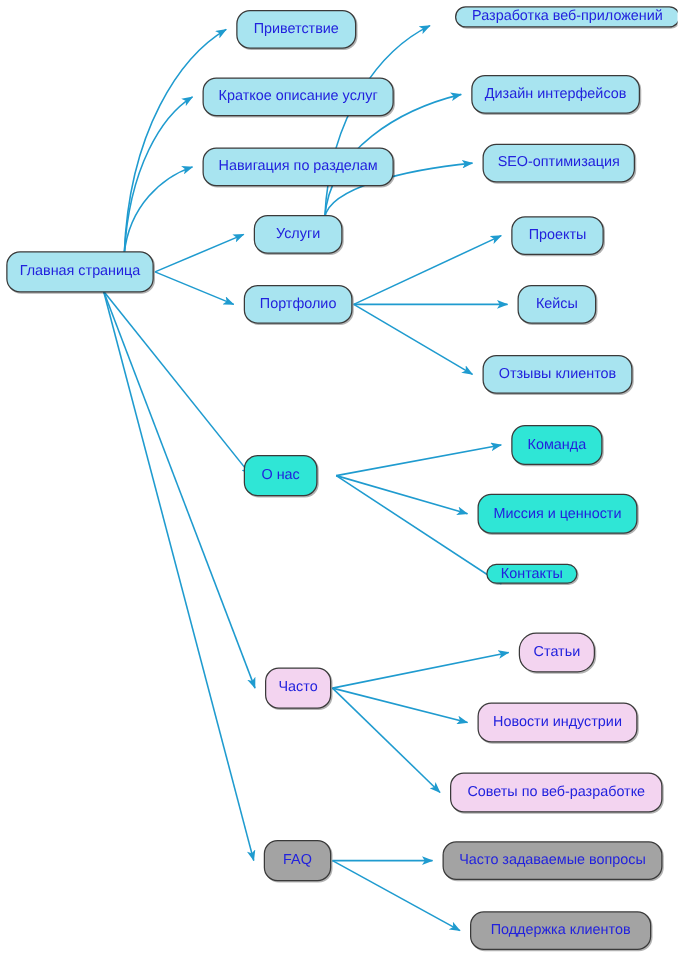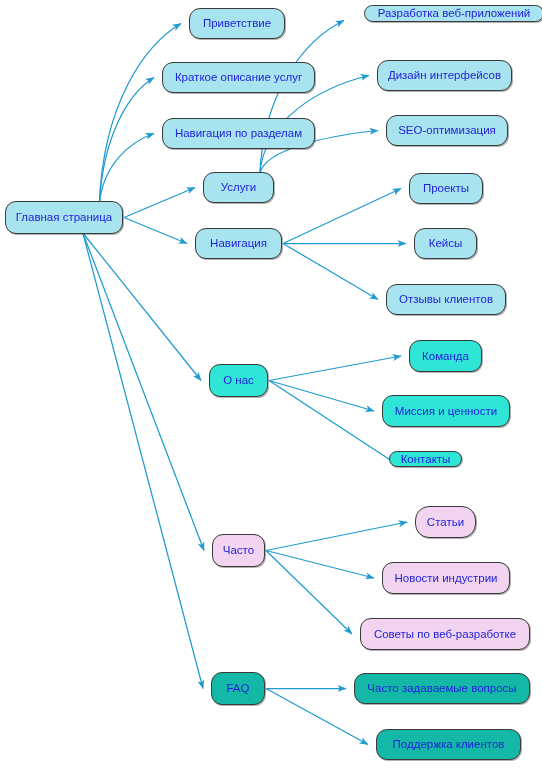--- a/index.html
+++ b/index.html
@@ -9,21 +9,21 @@
   #edges{position:absolute;left:0;top:0;width:542px;height:768px;}
   .node{position:absolute;box-sizing:border-box;
         display:flex;align-items:center;justify-content:center;
         border:1.6px solid #3a3a3a;border-radius:11px;
         color:#2222dd;font-size:11.5px;line-height:1.1;
         white-space:nowrap;text-align:center;
         box-shadow:1px 1px 0 rgba(0,0,0,.30);}
   .n-root,.n-blue{background:#a8e4f0;}
   .n-cyan{background:#2fe6d6;}
   .n-pink{background:#f3d4f0;}
-  .n-green{background:#14b8a6;}
+  .n-green{background:#a3a3a3;}
 </style>
 </head>
 <body>
 
 <div id="stage">
   <svg id="edges" viewBox="0 0 542 768" xmlns="http://www.w3.org/2000/svg">
     <defs>
       <marker id="arrow" markerWidth="9" markerHeight="7" refX="8.4" refY="3.5" orient="auto" markerUnits="userSpaceOnUse">
         <path d="M0,0 L9,3.5 L0,7 L2.2,3.5 Z" fill="#1f9bcf"></path>
       </marker>
@@ -55,25 +55,25 @@
   </svg>
   <div id="node-layer">
       <div class="node n-blue n-root" style="left: 5px; top: 201px; width: 118px; height: 33px;">Главная страница</div>
       <div class="node n-blue" style="left: 189px; top: 8px; width: 96px; height: 31px;">Приветствие</div>
       <div class="node n-blue" style="left: 162px; top: 62px; width: 153px; height: 31px;">Краткое описание услуг</div>
       <div class="node n-blue" style="left: 162px; top: 118px; width: 153px; height: 31px;">Навигация по разделам</div>
       <div class="node n-blue" style="left: 203px; top: 172px; width: 71px; height: 31px;">Услуги</div>
       <div class="node n-blue" style="left: 364px; top: 5px; width: 180px; height: 17px;">Разработка веб-приложений</div>
       <div class="node n-blue" style="left: 377px; top: 60px; width: 135px; height: 31px;">Дизайн интерфейсов</div>
       <div class="node n-blue" style="left: 386px; top: 115px; width: 122px; height: 31px;">SEO-оптимизация</div>
-      <div class="node n-blue" style="left: 195px; top: 228px; width: 87px; height: 31px;">Навигация</div>
+      <div class="node n-blue" style="left: 195px; top: 228px; width: 87px; height: 31px;">Портфолио</div>
       <div class="node n-blue" style="left: 409px; top: 173px; width: 74px; height: 31px;">Проекты</div>
       <div class="node n-blue" style="left: 414px; top: 228px; width: 63px; height: 31px;">Кейсы</div>
       <div class="node n-blue" style="left: 386px; top: 284px; width: 120px; height: 31px;">Отзывы клиентов</div>
-      <div class="node n-cyan" style="left: 209px; top: 364px; width: 59px; height: 33px;">О нас</div>
+      <div class="node n-cyan" style="left: 195px; top: 364px; width: 59px; height: 33px;">О нас</div>
       <div class="node n-cyan" style="left: 409px; top: 340px; width: 73px; height: 32px;">Команда</div>
       <div class="node n-cyan" style="left: 382px; top: 395px; width: 128px; height: 32px;">Миссия и ценности</div>
       <div class="node n-cyan" style="left: 389px; top: 451px; width: 73px; height: 16px;">Контакты</div>
       <div class="node n-pink" style="left: 212px; top: 534px; width: 53px; height: 33px;">Часто</div>
       <div class="node n-pink" style="left: 415px; top: 506px; width: 61px; height: 32px; border-radius: 14px;">Статьи</div>
       <div class="node n-pink" style="left: 382px; top: 562px; width: 128px; height: 32px;">Новости индустрии</div>
       <div class="node n-pink" style="left: 360px; top: 618px; width: 170px; height: 32px;">Советы по веб-разработке</div>
       <div class="node n-green" style="left: 211px; top: 672px; width: 54px; height: 33px;">FAQ</div>
       <div class="node n-green" style="left: 354px; top: 673px; width: 176px; height: 31px;">Часто задаваемые вопросы</div>
       <div class="node n-green" style="left: 376px; top: 729px; width: 145px; height: 31px;">Поддержка клиентов</div>

